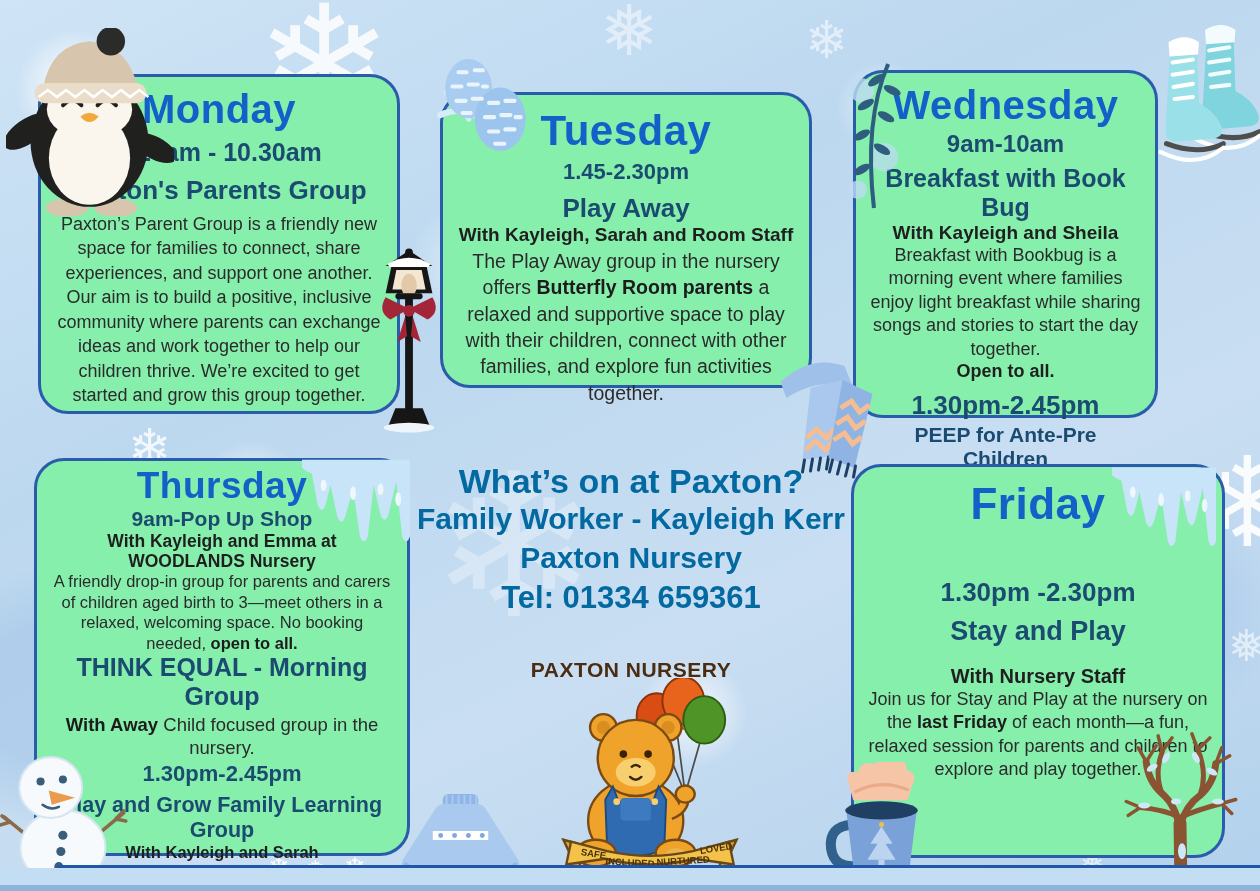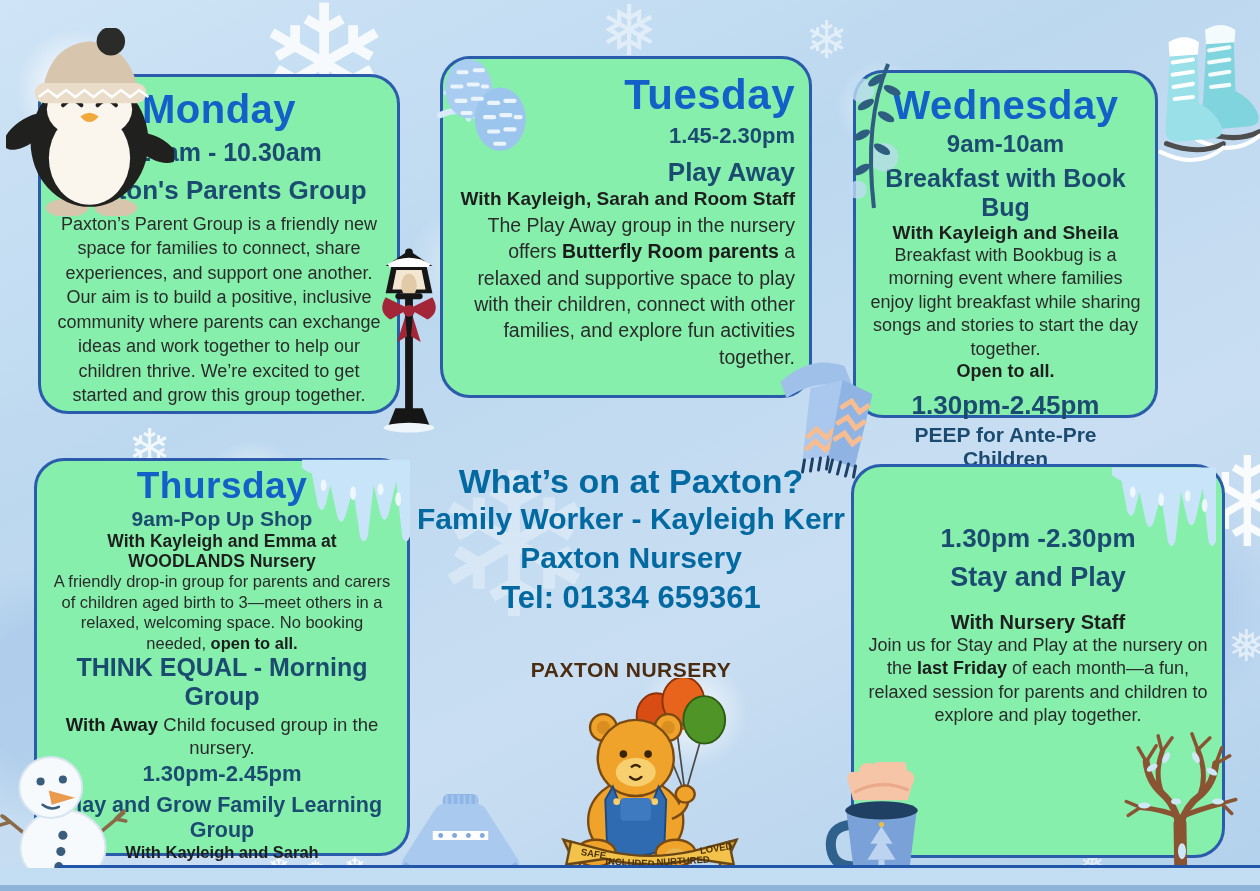--- a/index.html
+++ b/index.html
@@ -52,21 +52,21 @@
 <div class="snow" style="left:344px;top:852px;font-size:26px;opacity:.95;">❄</div>
 <div class="snow" style="left:1080px;top:848px;font-size:30px;opacity:.6;">❅</div>
 
 <section class="card" style="left:38px;top:74px;width:362px;height:340px;">
   <div class="day" style="font-size:40px;margin-top:2px;">Monday</div>
   <div class="navy" style="font-size:25px;margin-top:6px;">9.20am - 10.30am</div>
   <div class="navy" style="font-size:26px;margin-top:8px;">Paxton's Parents Group</div>
   <p class="body" style="font-size:18px;line-height:1.36;margin-top:6px;">Paxton’s Parent Group is a friendly new space for families to connect, share experiences, and support one another. Our aim is to build a positive, inclusive community where parents can exchange ideas and work together to help our children thrive. We’re excited to get started and grow this group together.</p>
 </section>
 
-<section class="card" style="left:440px;top:56px;width:372px;height:342px;text-align:right;">
+<section class="card" style="left:440px;top:92px;width:372px;height:296px;">
   <div class="day" style="font-size:42px;margin-top:4px;">Tuesday</div>
   <div class="navy" style="font-size:22px;margin-top:4px;">1.45-2.30pm</div>
   <div class="navy" style="font-size:26px;margin-top:8px;">Play Away</div>
   <div class="bb" style="font-size:19px;margin-top:0;">With Kayleigh, Sarah and Room Staff</div>
   <p class="body" style="font-size:19.5px;line-height:1.35;margin-top:2px;"><span>The Play Away group in the nursery offers </span><b>Butterfly Room parents</b><span> a relaxed and supportive space to play with their children, connect with other families, and explore fun activities together.</span></p>
 </section>
 
 <section class="card" style="left:853px;top:70px;width:305px;height:348px;">
   <div class="day" style="font-size:40px;margin-top:2px;">Wednesday</div>
   <div class="navy" style="font-size:24px;margin-top:2px;">9am-10am</div>
@@ -86,20 +86,21 @@
   <p class="body" style="font-size:16.5px;line-height:1.24;"><span>A friendly drop-in group for parents and carers of children aged birth to 3—meet others in a relaxed, welcoming space. No booking needed, </span><b>open to all.</b></p>
   <div class="navy" style="font-size:25px;">THINK EQUAL - Morning Group</div>
   <p class="body" style="font-size:18.5px;line-height:1.25;margin-top:2px;"><b>With Away</b><span> Child focused group in the nursery.</span></p>
   <div class="navy" style="font-size:22px;margin-top:2px;">1.30pm-2.45pm</div>
   <div class="navy" style="font-size:21.5px;margin-top:6px;">Play and Grow Family Learning Group</div>
   <div class="bb" style="font-size:16.5px;">With Kayleigh and Sarah</div>
   <p class="body" style="font-size:16px;line-height:1.26;">This group is for our Pre-School Children, an opportunity for families to play together.</p>
 </section>
 
 <section class="card" style="left:851px;top:464px;width:374px;height:394px;padding:8px 10px;">
+  <div class="day" style="font-size:44px;margin-top:4px;">Friday</div>
   <div class="navy" style="font-size:26px;margin-top:48px;">1.30pm -2.30pm</div>
   <div class="navy" style="font-size:27px;margin-top:8px;">Stay and Play</div>
   <div class="bb" style="font-size:20px;margin-top:18px;">With Nursery Staff</div>
   <p class="body" style="font-size:18px;line-height:1.3;"><span>Join us for Stay and Play at the nursery on the </span><b>last Friday</b><span> of each month—a fun, relaxed session for parents and children to explore and play together.</span></p>
 </section>
 
 <div id="center-block">
   <div style="font-size:34px;line-height:1.12;">What’s on at Paxton?</div>
   <div style="font-size:30px;line-height:1.25;">Family Worker - Kayleigh Kerr</div>
   <div style="font-size:30px;line-height:1.35;">Paxton Nursery</div>

